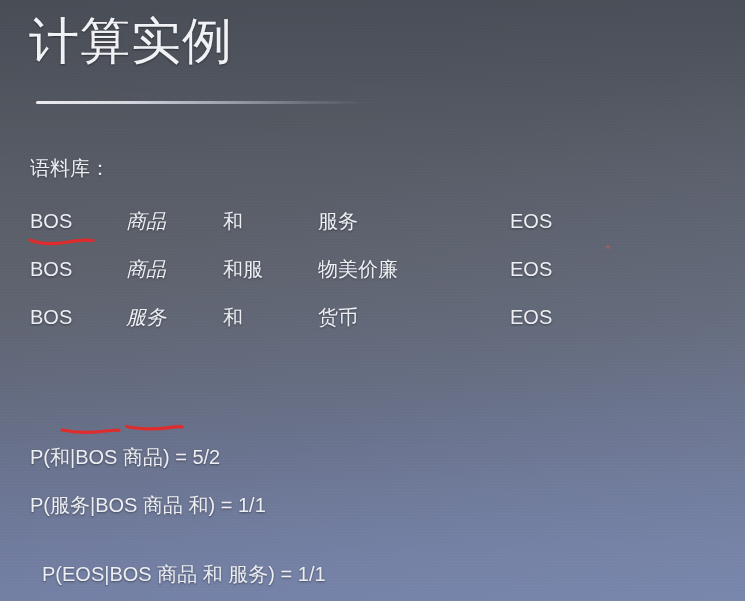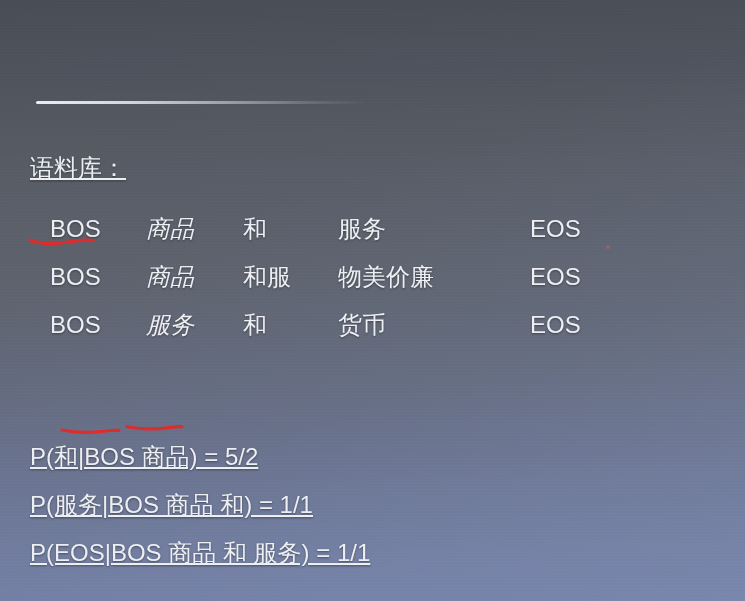--- a/index.html
+++ b/index.html
@@ -84,57 +84,55 @@
       rgba(170,180,200,0.0) 100%);
     border-radius: 2px;
   }
 
   
   .body-text {
     position: absolute;
     color: #eef0f4;
     text-shadow: 0 1px 2px rgba(25,28,35,0.5);
     white-space: nowrap;
-    font-size: 24px;
+    font-size: 20px;
     line-height: 30px;
-    text-decoration: underline;
   }
 
   .corpus-label {
     left: 30px;
     top: 153px;
   }
 
   .corpus-row {
     left: 30px;
     height: 30px;
   }
   .corpus-row.r0 { top: 206px; }
   .corpus-row.r1 { top: 254px; }
   .corpus-row.r2 { top: 302px; }
 
   .corpus-row .cell {
     position: absolute;
-    top: 8px;
+    top: 0;
     white-space: nowrap;
-    margin-left: 20px;
   }
   .cell.c0 { left: 0px; }
   .cell.c1 { left: 96px; font-style: italic; }
   .cell.c2 { left: 193px; }
   .cell.c3 { left: 288px; }
   .cell.c4 { left: 480px; text-align: center; }
 
   .formula {
     left: 30px;
   }
   .formula.f0 { top: 394px; }
   .formula.f1 { top: 442px; }
   .formula.f2 { top: 490px; text-align: center; }
-  .formula.f3 { top: 538px; }
+  .formula.f3 { top: 559px; margin-left: 12px; }
 
   
   .ink {
     position: absolute;
     pointer-events: none;
   }
   .ink svg { display: block; overflow: visible; }
 
   .ink-bos-corpus { left: 28px; top: 234px; }
   .ink-p1-a       { left: 60px; top: 423px; }
@@ -149,20 +147,21 @@
     border-radius: 50%;
     background: rgba(198,92,96,0.55);
     filter: blur(0.4px);
   }
 </style>
 </head>
 <body>
 
 <div id="slide">
 
+  <div class="title">计算实例</div>
   <div class="title-rule"></div>
 
   <div class="body-text corpus-label">语料库：</div>
 
   <div class="body-text corpus-row r0">
     <span class="cell c0">BOS</span>
     <span class="cell c1">商品</span>
     <span class="cell c2">和</span>
     <span class="cell c3">服务</span>
     <span class="cell c4">EOS</span>

